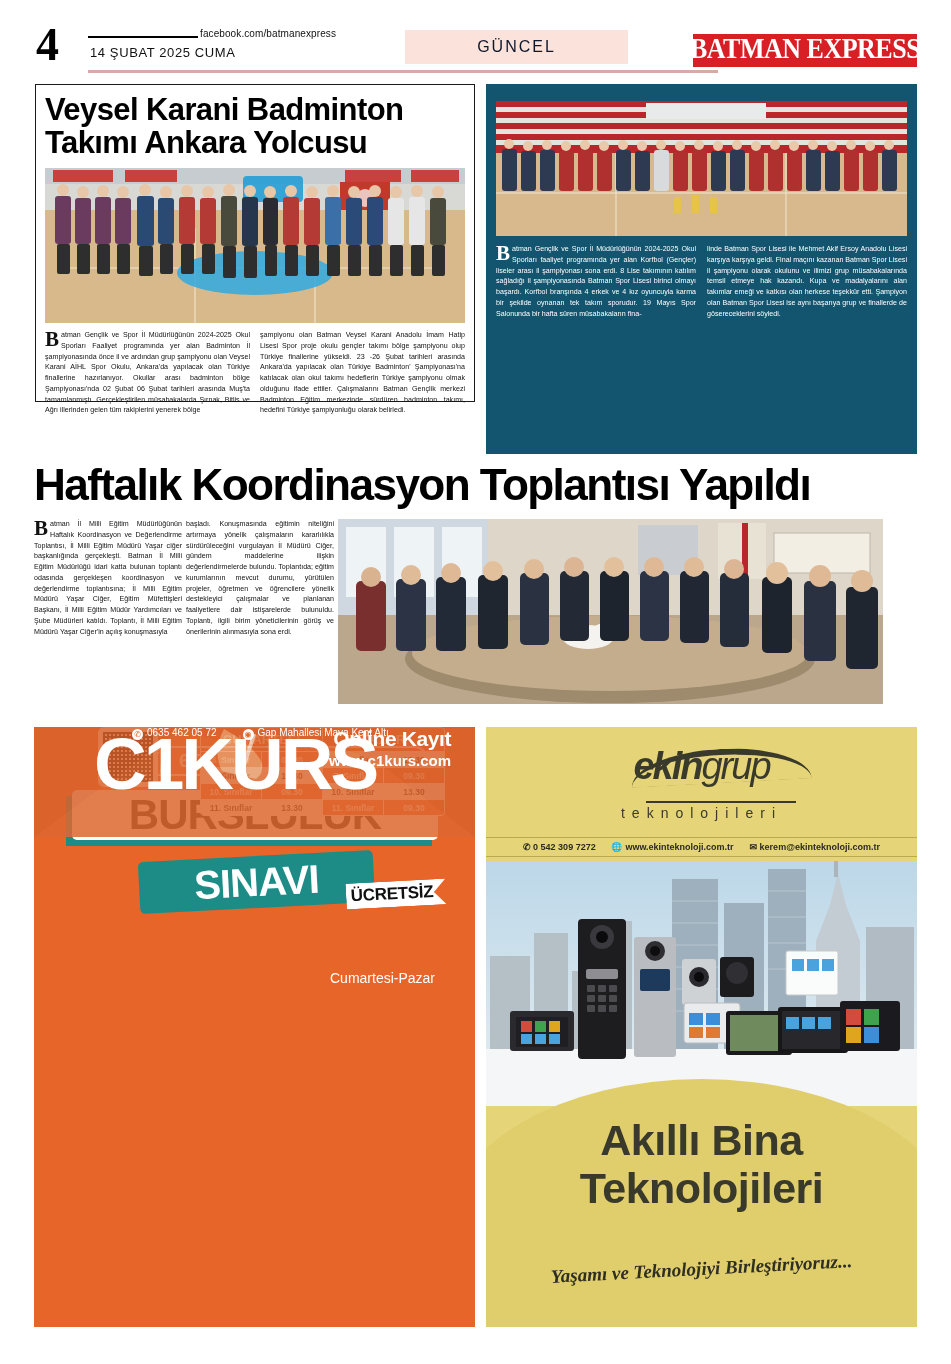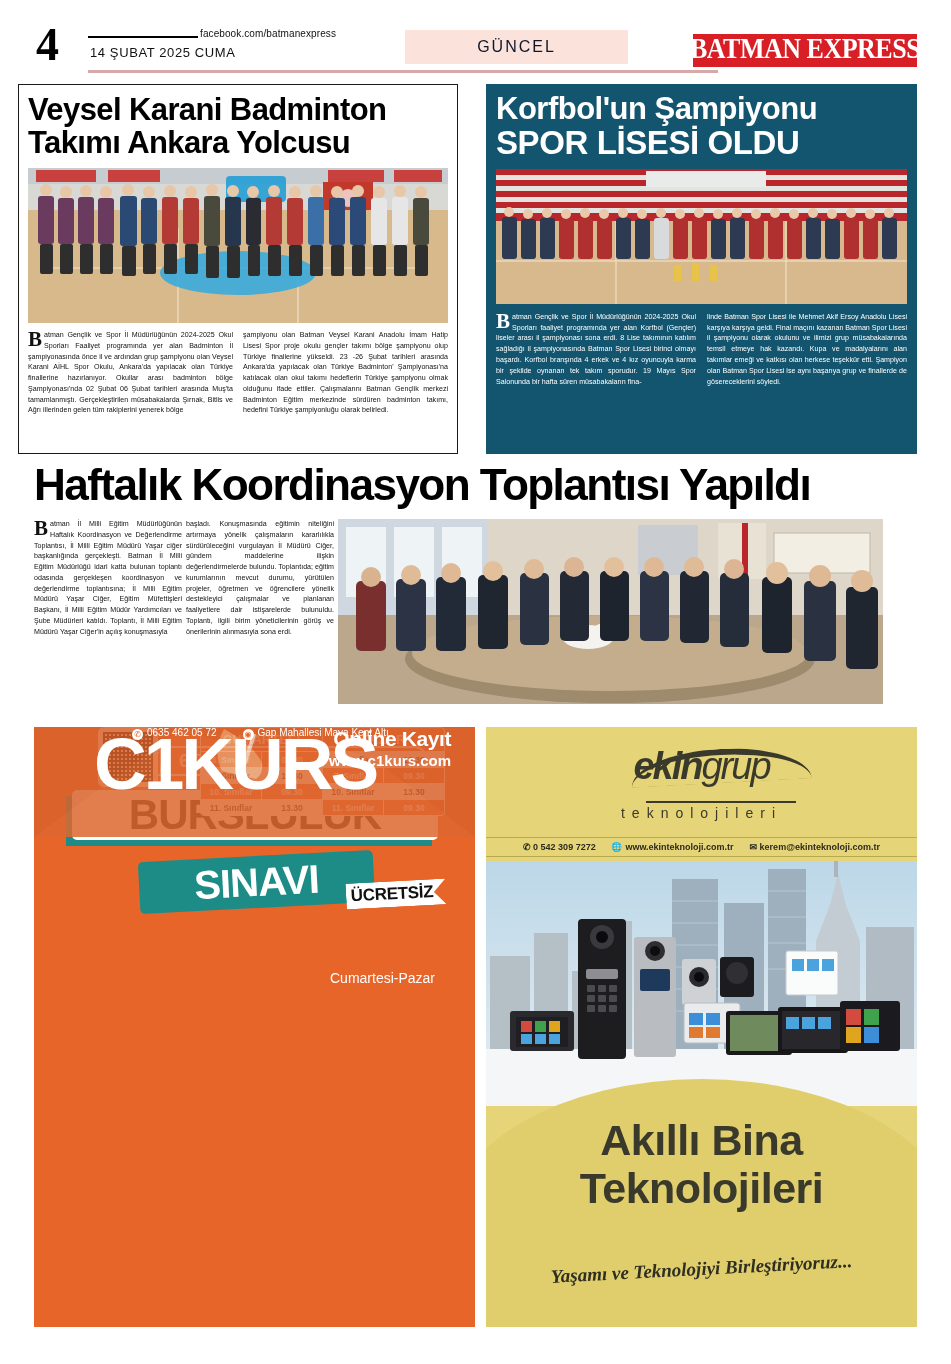--- a/index.html
+++ b/index.html
@@ -43,21 +43,21 @@
     overflow:hidden;
   }
   .logo-text {
     color:#fff; font-family:"Liberation Serif", serif; font-weight:bold;
     font-size:26px; letter-spacing:-.5px; white-space:nowrap;
     transform: scaleY(1.12);
   }
 
   
   .art-a {
-    position:absolute; left:18px; top:84px; width:440px; height:370px;
+    position:absolute; left:35px; top:84px; width:440px; height:318px;
     border:1px solid #1a1a1a; background:#fff; padding:8px 9px 24px 9px;
   }
   .art-a h1 {
     font-size:31px; line-height:1.08; font-weight:bold; color:#000;
     letter-spacing:-.6px; font-family:"Liberation Sans", sans-serif;
   }
   .photo {
     background:#b9c2c9; position:relative; overflow:hidden;
   }
   .photo-a { width:420px; height:155px; margin-top:8px; }
@@ -387,24 +387,20 @@
       <div class="col">
         <p class="body-txt drop">Batman Gençlik ve Spor İl Müdürlüğünün 2024-2025 Okul Sporları Faaliyet programında yer alan Badminton İl şampiyonasında önce il ve ardından grup şampiyonu olan Veysel Karani AİHL Spor Okulu, Ankara'da yapılacak olan Türkiye finallerine hazırlanıyor. Okullar arası badminton bölge Şampiyonası'nda 02 Şubat 06 Şubat tarihleri arasında Muş'ta tamamlanmıştı. Gerçekleştirilen müsabakalarda Şırnak, Bitlis ve Ağrı illerinden gelen tüm rakiplerini yenerek bölge</p>
       </div>
       <div class="col">
         <p class="body-txt">şampiyonu olan Batman Veysel Karani Anadolu İmam Hatip Lisesi Spor proje okulu gençler takımı bölge şampiyonu olup Türkiye finallerine yükseldi. 23 -26 Şubat tarihleri arasında Ankara'da yapılacak olan Türkiye Badminton' Şampiyonası'na katılacak olan okul takımı hedeflerin Türkiye şampiyonu olmak olduğunu ifade ettiler. Çalışmalarını Batman Gençlik merkezi Badminton Eğitim merkezinde sürdüren badminton takımı, hedefini Türkiye şampiyonluğu olarak belirledi.</p>
       </div>
     </div>
   </div>
 
   <div class="art-b">
-    <h1>
-      <span>Korfbol'un Şampiyonu</span>
-      <span class="l2">SPOR LİSESİ OLDU</span>
-    </h1>
     <div class="photo photo-b">
       <svg width="411" height="135" viewBox="0 0 411 135" preserveAspectRatio="none" aria-hidden="true">
         <rect width="411" height="135" fill="#cfd5d8"></rect>
         <rect y="0" width="411" height="52" fill="#b9272d"></rect>
         <g fill="#e3e4e0">
           <rect x="0" y="6" width="411" height="5"></rect>
             <rect x="0" y="17" width="411" height="5"></rect>
           <rect x="0" y="28" width="411" height="5"></rect>
             <rect x="0" y="39" width="411" height="5"></rect>
         </g>

